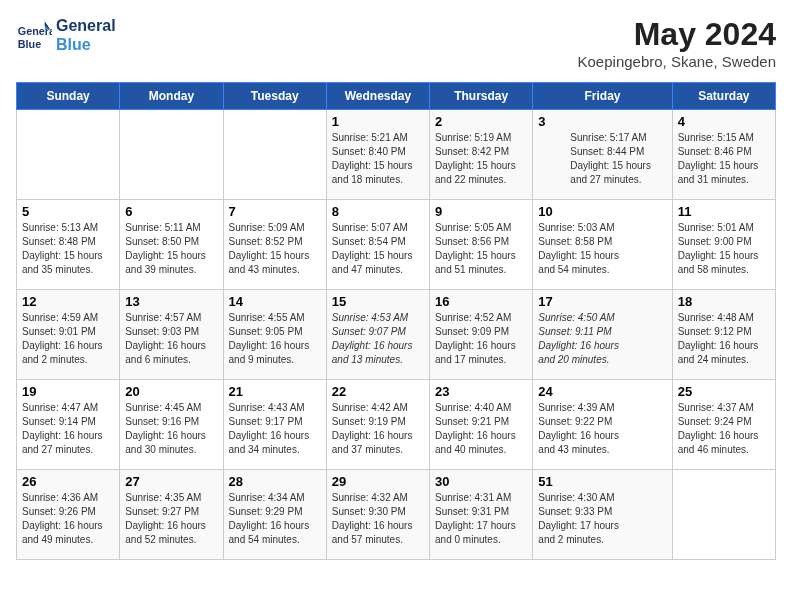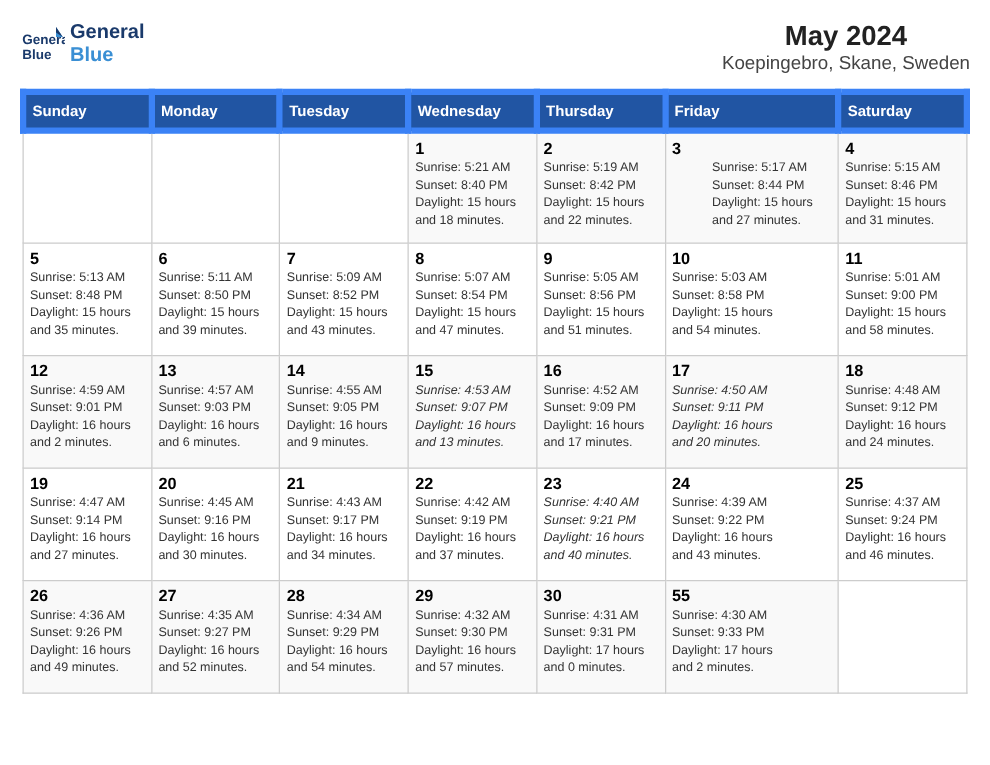--- a/index.html
+++ b/index.html
@@ -22,41 +22,40 @@
     }
     .logo-icon {
       width: 36px;
       height: 36px;
       margin-right: 4px;
     }
     .title-block {
       text-align: right;
     }
     .month-title {
-      font-size: 22px;
+      font-size: 32px;
       font-weight: bold;
       color: #222;
-      text-align: center;
     }
     .location {
       font-size: 15px;
       color: #444;
     }
     table {
       width: 100%;
       border-collapse: collapse;
       font-size: 11px;
     }
     thead tr th {
       background-color: #2155a3;
       color: #fff;
-      text-align: left;
+      text-align: center;
       padding: 6px 5px;
       font-size: 12px;
-      border: 5px solid #3b82f6;
+      border: 1px solid #3b82f6;
     }
     tbody tr {
       vertical-align: top;
     }
     tbody tr td {
       border: 1px solid #ccc;
       padding: 4px 5px;
       height: 90px;
       vertical-align: top;
       background: #fff;
@@ -274,21 +273,21 @@
         </td>
         <td>
           <span class="day-num">22</span>
           <div class="day-info" style="white-space: pre-line;">Sunrise: 4:42 AM
 Sunset: 9:19 PM
 Daylight: 16 hours
 and 37 minutes.</div>
         </td>
         <td>
           <span class="day-num">23</span>
-          <div class="day-info" style="white-space: pre-line; font-style: italic;">Sunrise: 4:40 AM
+          <div class="day-info" style="white-space: pre-line;">Sunrise: 4:40 AM
 Sunset: 9:21 PM
 Daylight: 16 hours
 and 40 minutes.</div>
         </td>
         <td>
           <span class="day-num">24</span>
           <div class="day-info" style="white-space: pre-line;">Sunrise: 4:39 AM
 Sunset: 9:22 PM
 Daylight: 16 hours
 and 43 minutes.</div>
@@ -331,21 +330,21 @@
 and 57 minutes.</div>
         </td>
         <td>
           <span class="day-num">30</span>
           <div class="day-info" style="white-space: pre-line;">Sunrise: 4:31 AM
 Sunset: 9:31 PM
 Daylight: 17 hours
 and 0 minutes.</div>
         </td>
         <td>
-          <span class="day-num">55</span>
+          <span class="day-num">51</span>
           <div class="day-info" style="white-space: pre-line;">Sunrise: 4:30 AM
 Sunset: 9:33 PM
 Daylight: 17 hours
 and 2 minutes.</div>
         </td>
         <td class="empty-cell"></td>
       </tr>
     </tbody>
 </table>
 

